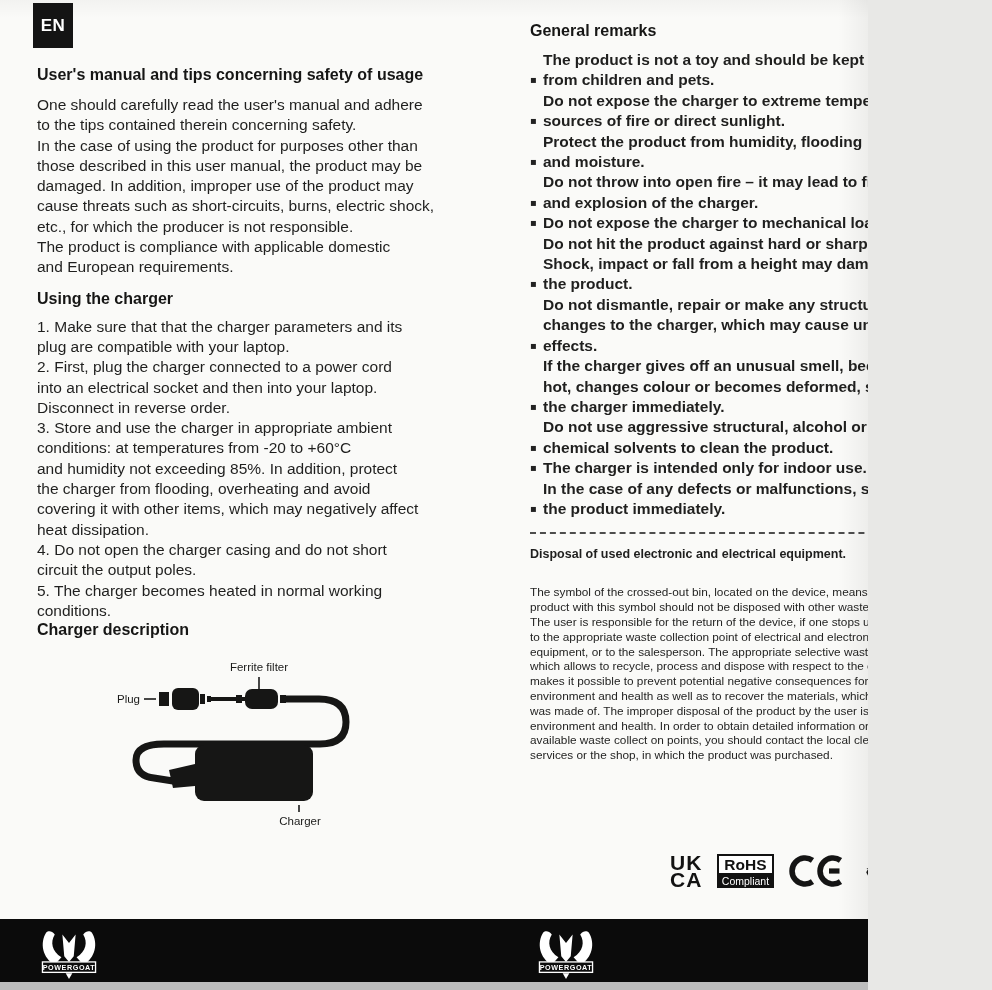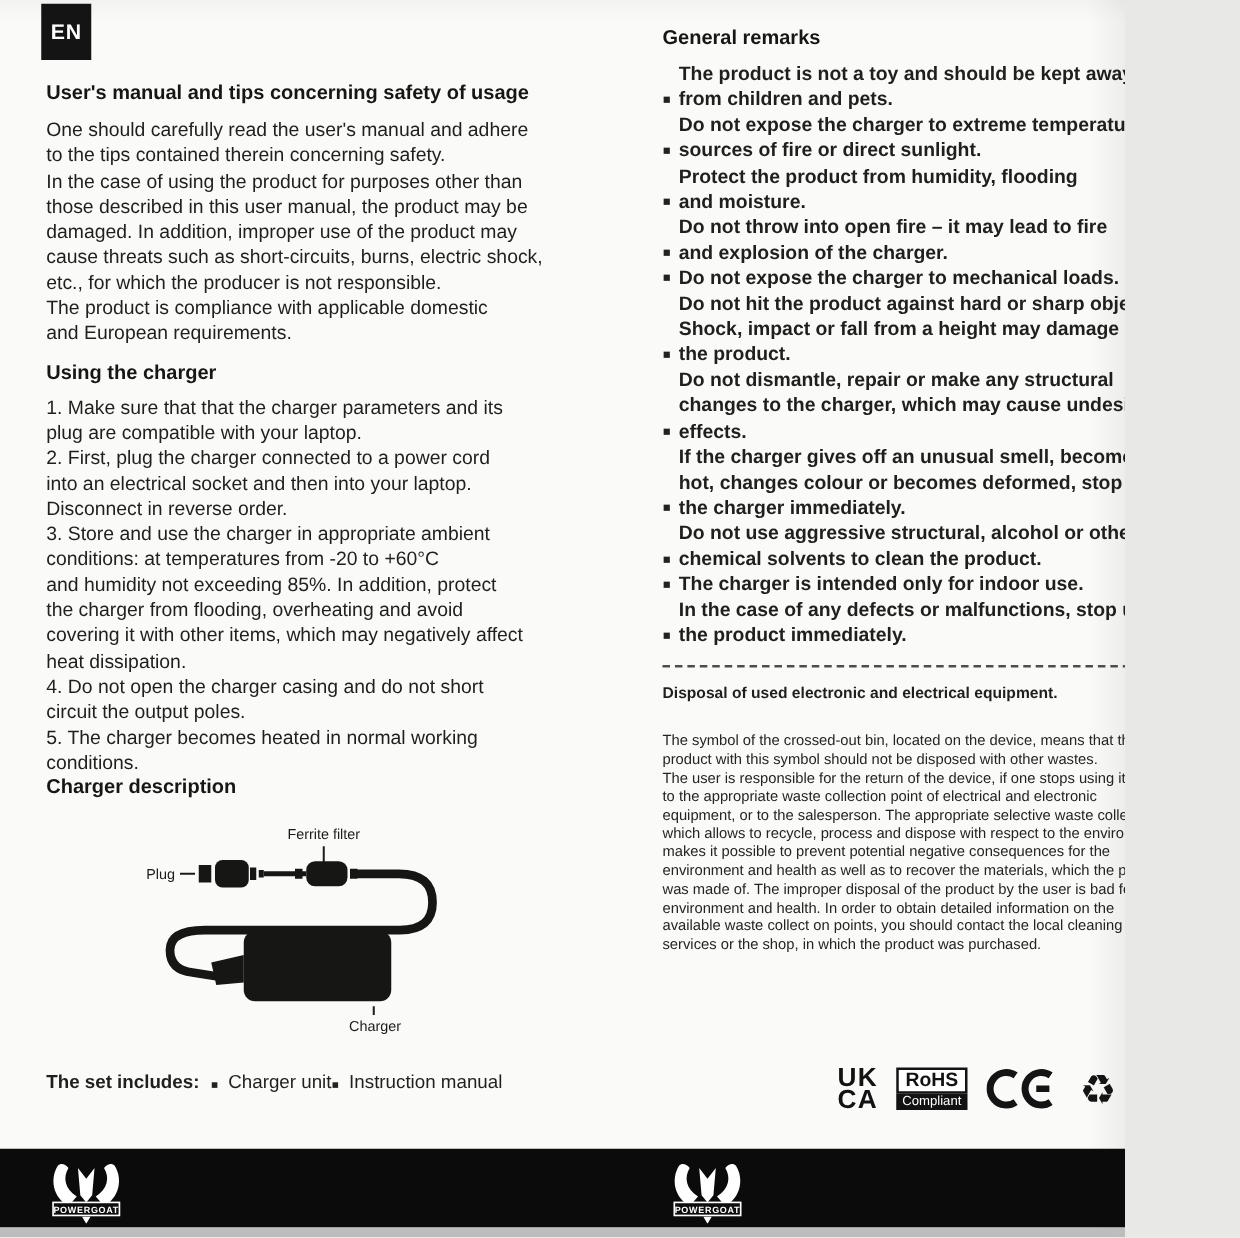--- a/index.html
+++ b/index.html
@@ -10,21 +10,20 @@
   }
   html,body{margin:0;padding:0;background:#e8e8e6;}
   .page{
     position:relative;width:868px;height:990px;overflow:hidden;
     background:
       linear-gradient(to left, rgba(0,0,0,0.05), rgba(0,0,0,0) 30px),
       linear-gradient(to bottom, rgba(0,0,0,0.03), rgba(0,0,0,0) 18px),
       var(--paper);
     font-family:"Liberation Sans", sans-serif;
     color:var(--ink);
-    padding-left:32px;
     -webkit-font-smoothing:antialiased;
   }
   .en-badge{
     position:absolute;left:33px;top:3px;width:40px;height:45px;
     background:#141414;color:#fff;display:flex;align-items:center;justify-content:center;
     font-size:17px;font-weight:700;letter-spacing:.5px;
   }
   
   .col-left{position:absolute;left:37px;top:66px;width:450px;}
   .col-right{position:absolute;left:530px;top:22px;width:432px;}
@@ -139,32 +138,20 @@
 
       <path d="M132 115 L158 109 L158 131 L136 133 Z" fill="#161615"></path>
 
       <rect x="158" y="90" width="118" height="56" rx="9" fill="#161615"></rect>
 
       <line x1="262" y1="150" x2="262" y2="157" stroke="#1b1b1a" stroke-width="1.6"></line>
       <text x="263" y="170" text-anchor="middle">Charger</text>
     </svg>
 
     
-    <div class="includes">
-      <span class="lbl">The set includes:</span>
-      <span>
-        
-      <span class="inc-item">
-            <span class="ibullet"></span>
-            <span>Charger unit</span>
-          </span><span class="inc-item">
-            <span class="ibullet"></span>
-            <span>Instruction manual</span>
-          </span></span>
-    </div>
   </div>
 
   <div class="col-right">
     <h2 class="h-remarks">General remarks</h2>
 
     <ul class="remarks">
 
         <li>
           <span class="rbullet"></span>
           <span class="rtext">The product is not a toy and should be kept away

